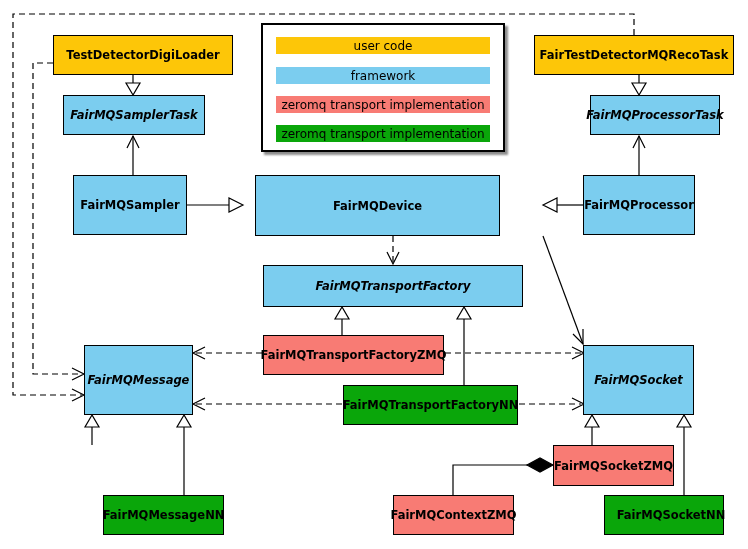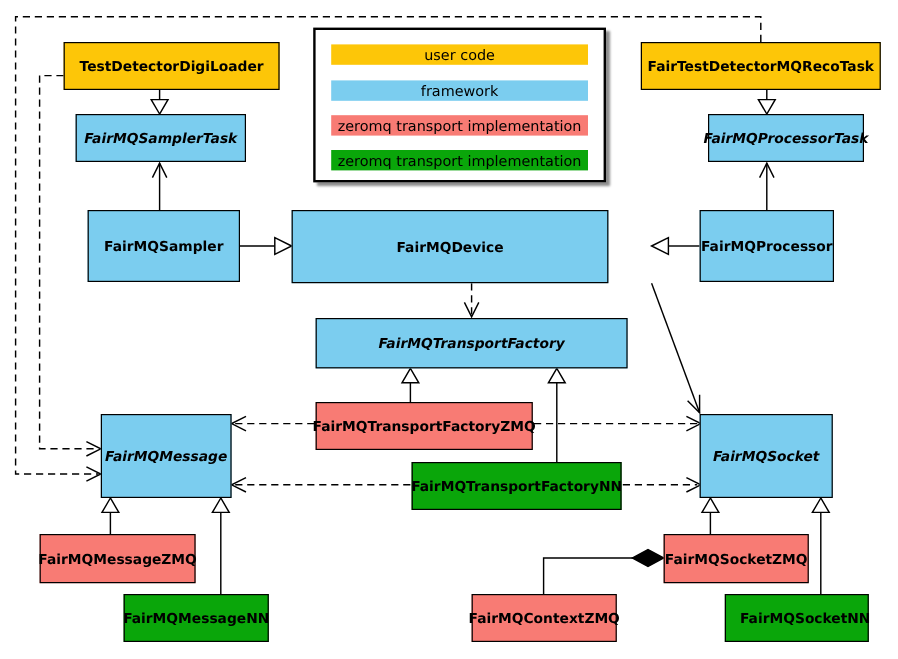--- a/index.html
+++ b/index.html
@@ -13,22 +13,22 @@
     border:1px solid #000;box-sizing:border-box;
     font-size:11.5px;font-weight:bold;color:#000;text-align:center;
     white-space:nowrap;z-index:2;
   }
   .node.abstract{font-style:italic;}
   
   .n-digiloader{left:53px;top:35px;width:180px;height:40px;}
   .n-recotask{left:534px;top:35px;width:200px;height:40px;}
   .n-samplertask{left:63px;top:95px;width:142px;height:40px;}
   .n-processortask{left:590px;top:95px;width:130px;height:40px;}
-  .n-sampler{left:73px;top:175px;width:127px;height:60px;}
-  .n-device{left:243px;top:175px;width:264px;height:61px;}
+  .n-sampler{left:73px;top:175px;width:114px;height:60px;}
+  .n-device{left:255px;top:175px;width:245px;height:61px;}
   .n-processor{left:583px;top:175px;width:112px;height:60px;}
   .n-transportfactory{left:263px;top:265px;width:260px;height:42px;}
   .n-tfzmq{left:263px;top:335px;width:181px;height:40px;}
   .n-tfnn{left:343px;top:385px;width:175px;height:40px;}
   .n-message{left:84px;top:345px;width:109px;height:70px;}
   .n-socket{left:583px;top:345px;width:111px;height:70px;}
   .n-messagezmq{left:33px;top:445px;width:130px;height:41px;}
   .n-messagenn{left:103px;top:495px;width:121px;height:40px;}
   .n-socketzmq{left:553px;top:445px;width:121px;height:41px;}
   .n-socketnn{left:604px;top:495px;width:120px;height:40px;padding-left:14px;}
@@ -154,19 +154,18 @@
   <div class="node abstract n-samplertask" style="background-color: rgb(123, 205, 239);">FairMQSamplerTask</div>
   <div class="node abstract n-processortask" style="background-color: rgb(123, 205, 239);">FairMQProcessorTask</div>
   <div class="node n-sampler" style="background-color: rgb(123, 205, 239);">FairMQSampler</div>
   <div class="node n-device" style="background-color: rgb(123, 205, 239);">FairMQDevice</div>
   <div class="node n-processor" style="background-color: rgb(123, 205, 239);">FairMQProcessor</div>
   <div class="node abstract n-transportfactory" style="background-color: rgb(123, 205, 239);">FairMQTransportFactory</div>
   <div class="node n-tfzmq" style="background-color: rgb(248, 123, 116);">FairMQTransportFactoryZMQ</div>
   <div class="node n-tfnn" style="background-color: rgb(10, 166, 10);">FairMQTransportFactoryNN</div>
   <div class="node abstract n-message" style="background-color: rgb(123, 205, 239);">FairMQMessage</div>
   <div class="node abstract n-socket" style="background-color: rgb(123, 205, 239);">FairMQSocket</div>
-  <div class="node n-messagezmq" style="background-color: rgb(248, 123, 116);">FairMQMessageZMQ</div>
   <div class="node n-messagenn" style="background-color: rgb(10, 166, 10);">FairMQMessageNN</div>
   <div class="node n-socketzmq" style="background-color: rgb(248, 123, 116);">FairMQSocketZMQ</div>
   <div class="node n-socketnn" style="background-color: rgb(10, 166, 10);">FairMQSocketNN</div>
   <div class="node n-contextzmq" style="background-color: rgb(248, 123, 116);">FairMQContextZMQ</div>
 
 </div>
 
 </body></html>

